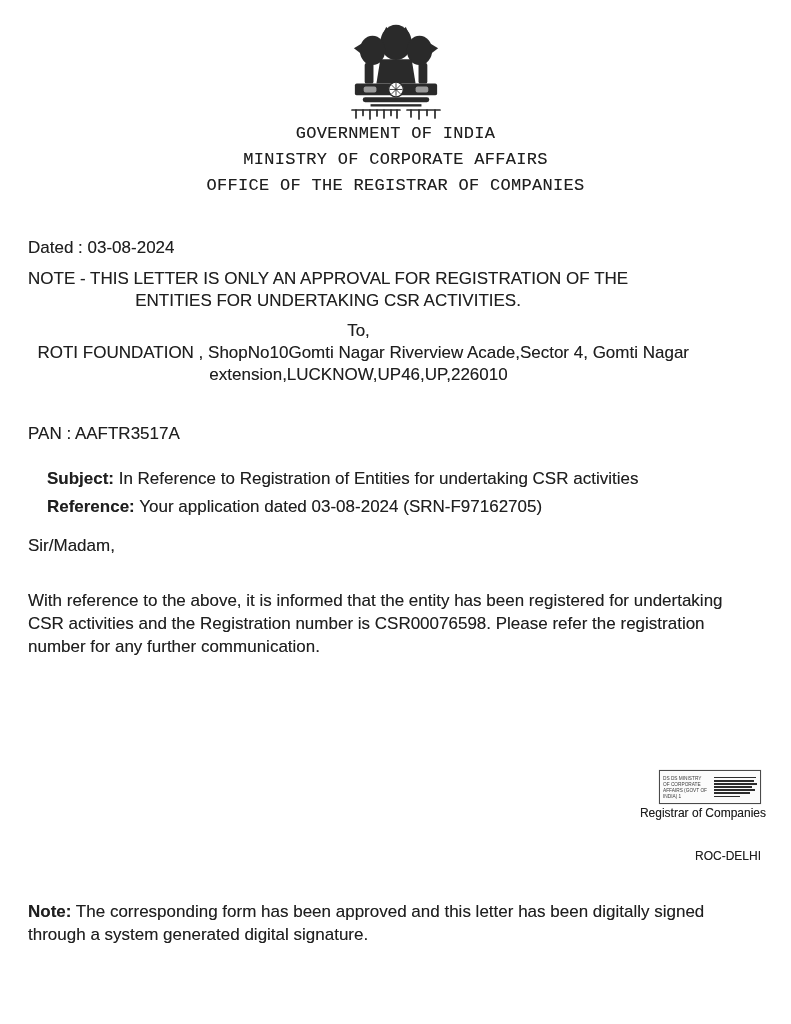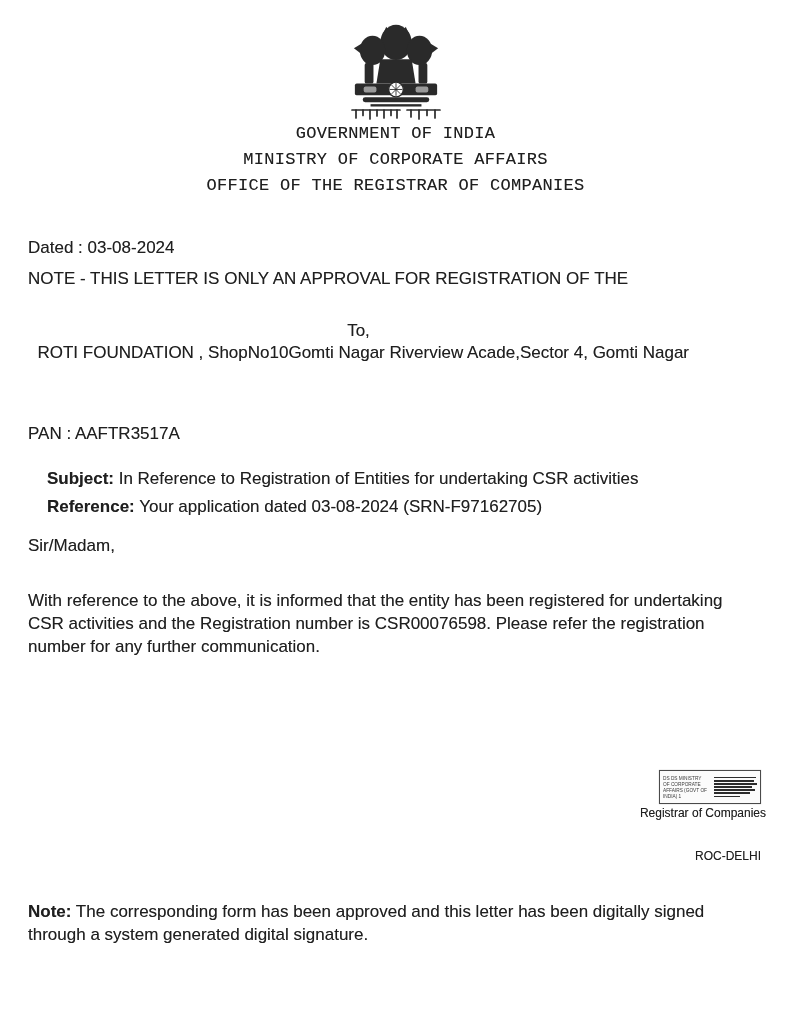--- a/index.html
+++ b/index.html
@@ -88,25 +88,27 @@
   </div>
 
   <div class="centered hline" style="top:124px">GOVERNMENT OF INDIA</div>
   <div class="centered hline" style="top:176px">OFFICE OF THE REGISTRAR OF COMPANIES</div>
   <div class="centered hline" style="top:150px">MINISTRY OF CORPORATE AFFAIRS</div>
 
   <div class="block" style="top:238px; left:28px">Dated : 03-08-2024</div>
 
   <div class="block" style="top:268px; left:28px">
     <div class="line">NOTE - THIS LETTER IS ONLY AN APPROVAL FOR REGISTRATION OF THE</div>
+    <div class="line">ENTITIES FOR UNDERTAKING CSR ACTIVITIES.</div>
   </div>
 
   <div class="block" style="top:320px; left:28px">
     <div class="line">To,</div>
     <div class="line">  ROTI FOUNDATION , ShopNo10Gomti Nagar Riverview Acade,Sector 4, Gomti Nagar</div>
+    <div class="line">extension,LUCKNOW,UP46,UP,226010</div>
   </div>
 
   <div class="block" style="top:424px; left:28px">PAN : AAFTR3517A</div>
 
   <div class="block" style="top:449px; left:28px; white-space:pre">
     <span class="b">Subject:</span><span> In Reference to Registration of Entities for undertaking CSR activities</span>
   </div>
 
   <div class="block" style="top:477px; left:28px; white-space:pre">
     <span class="b">Reference:</span><span> Your application dated 03-08-2024 (SRN-F97162705)</span>

